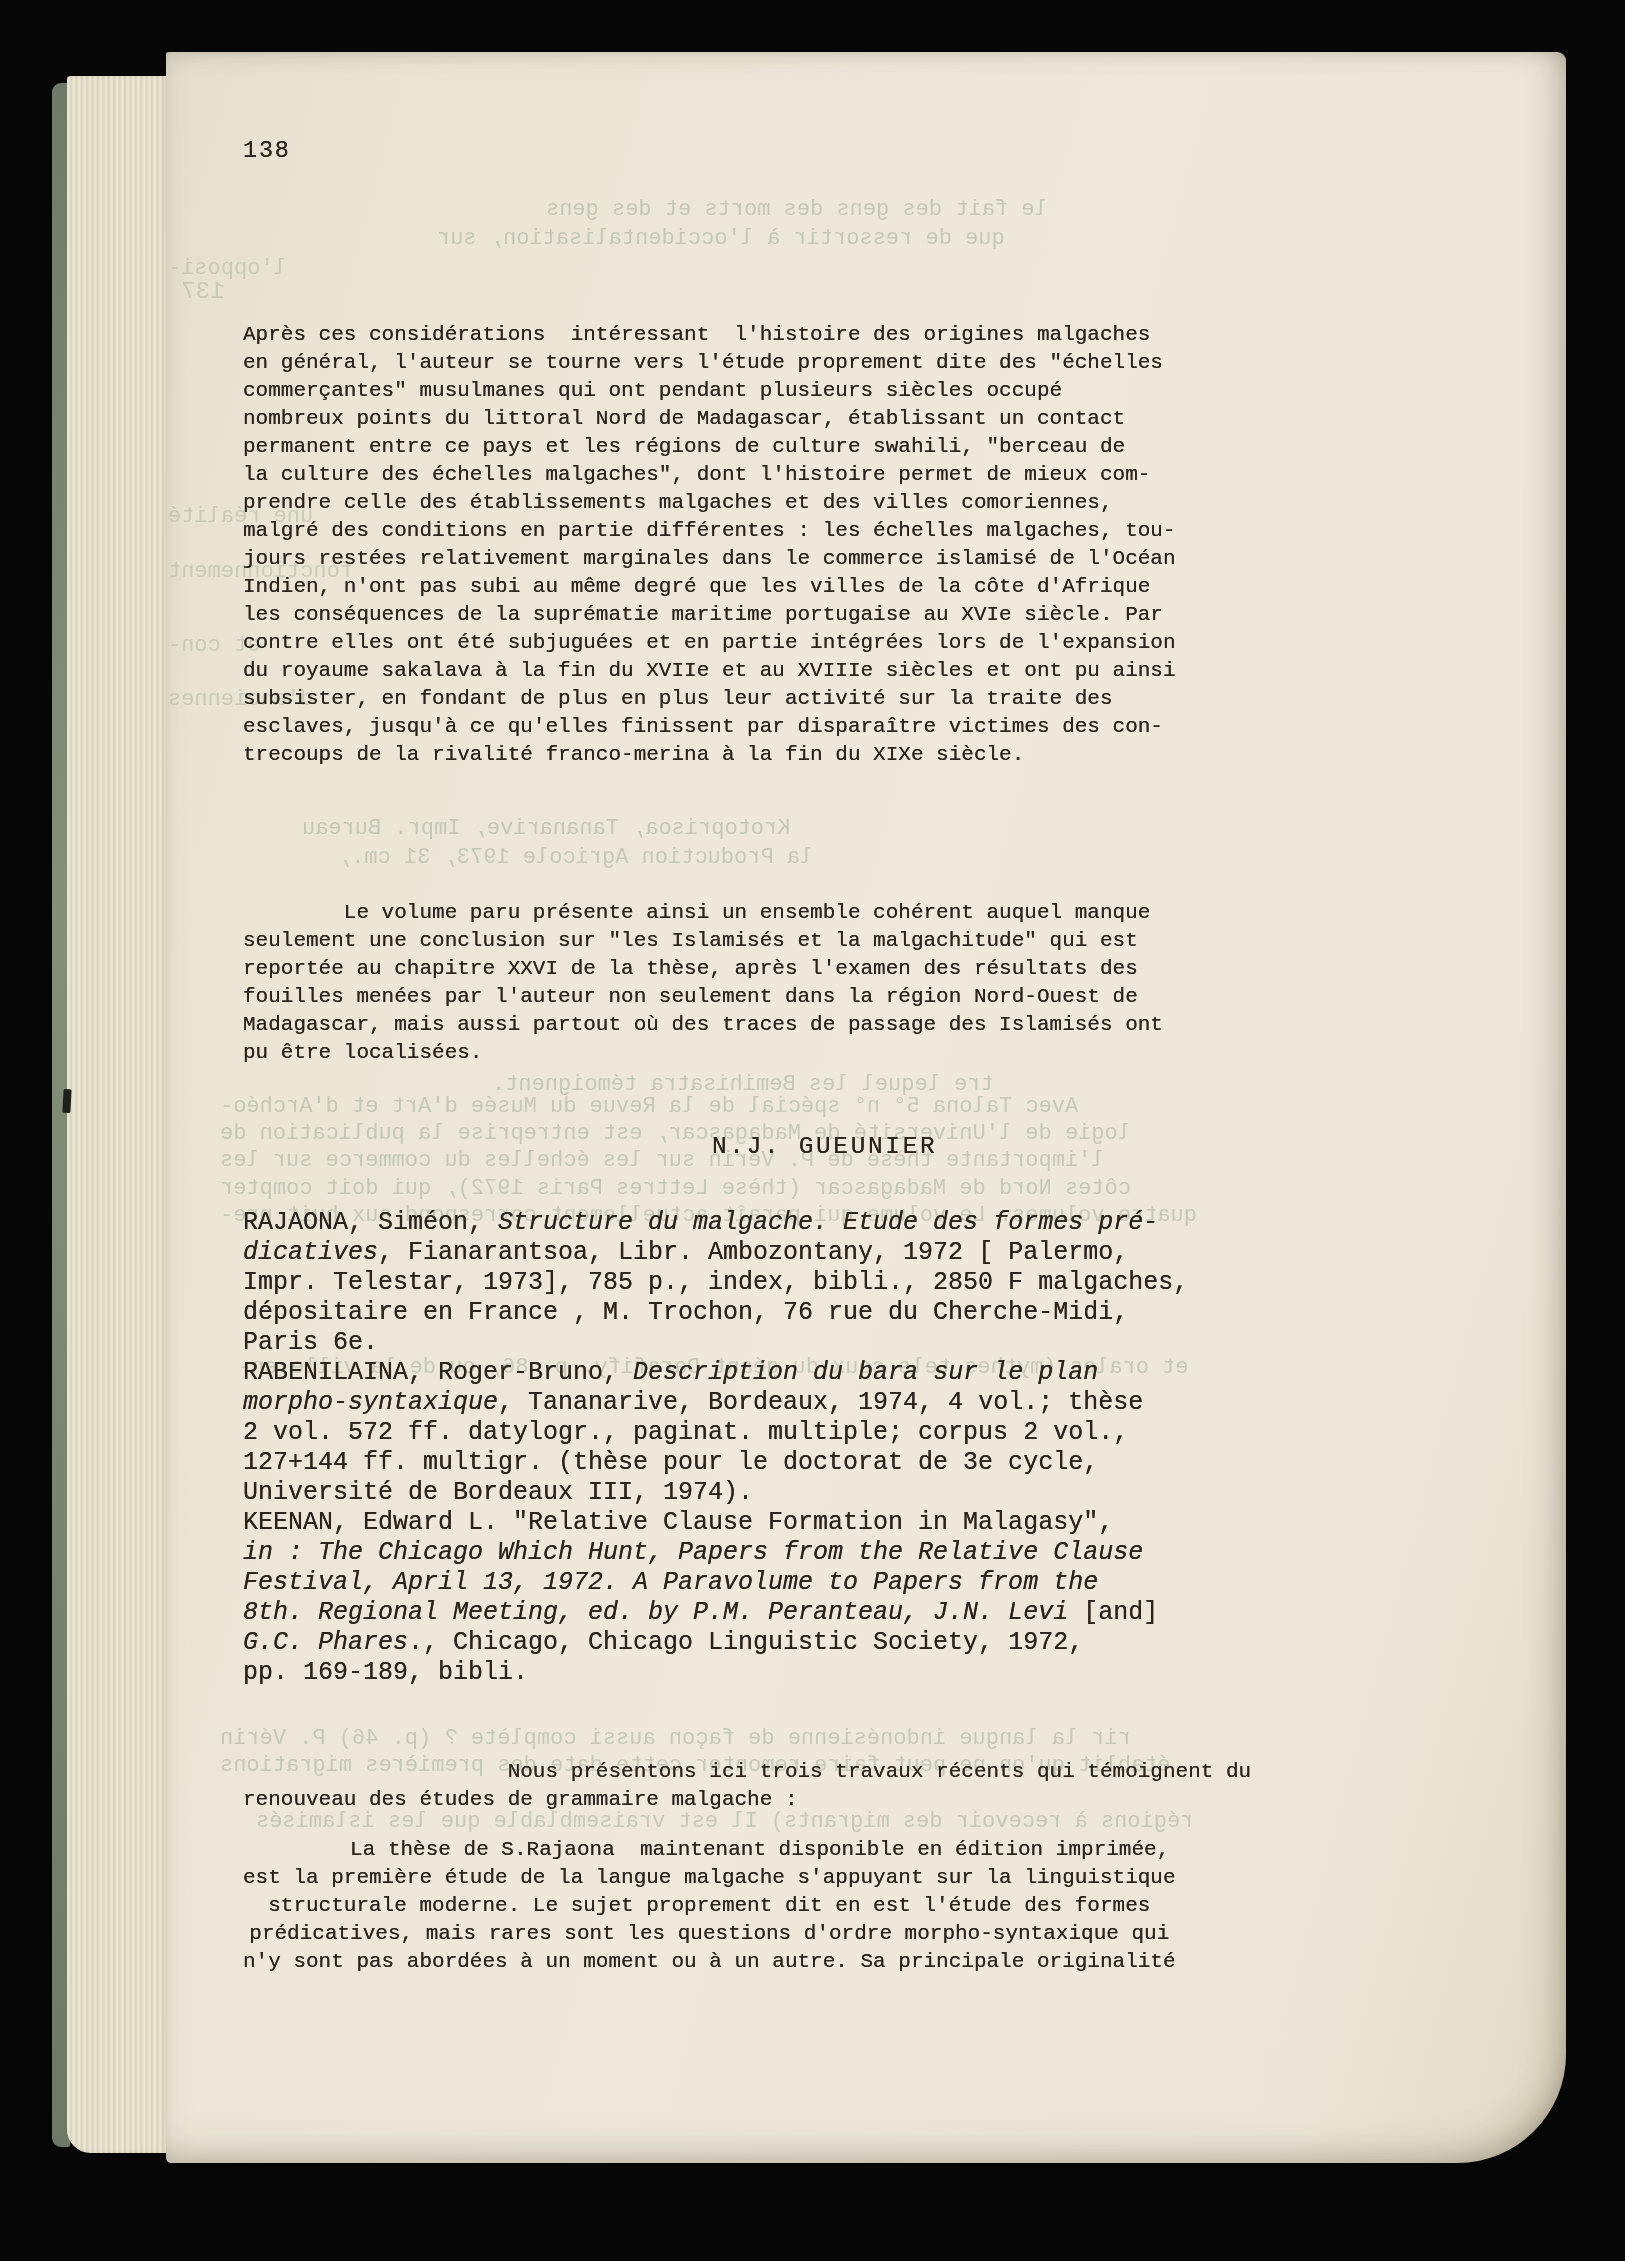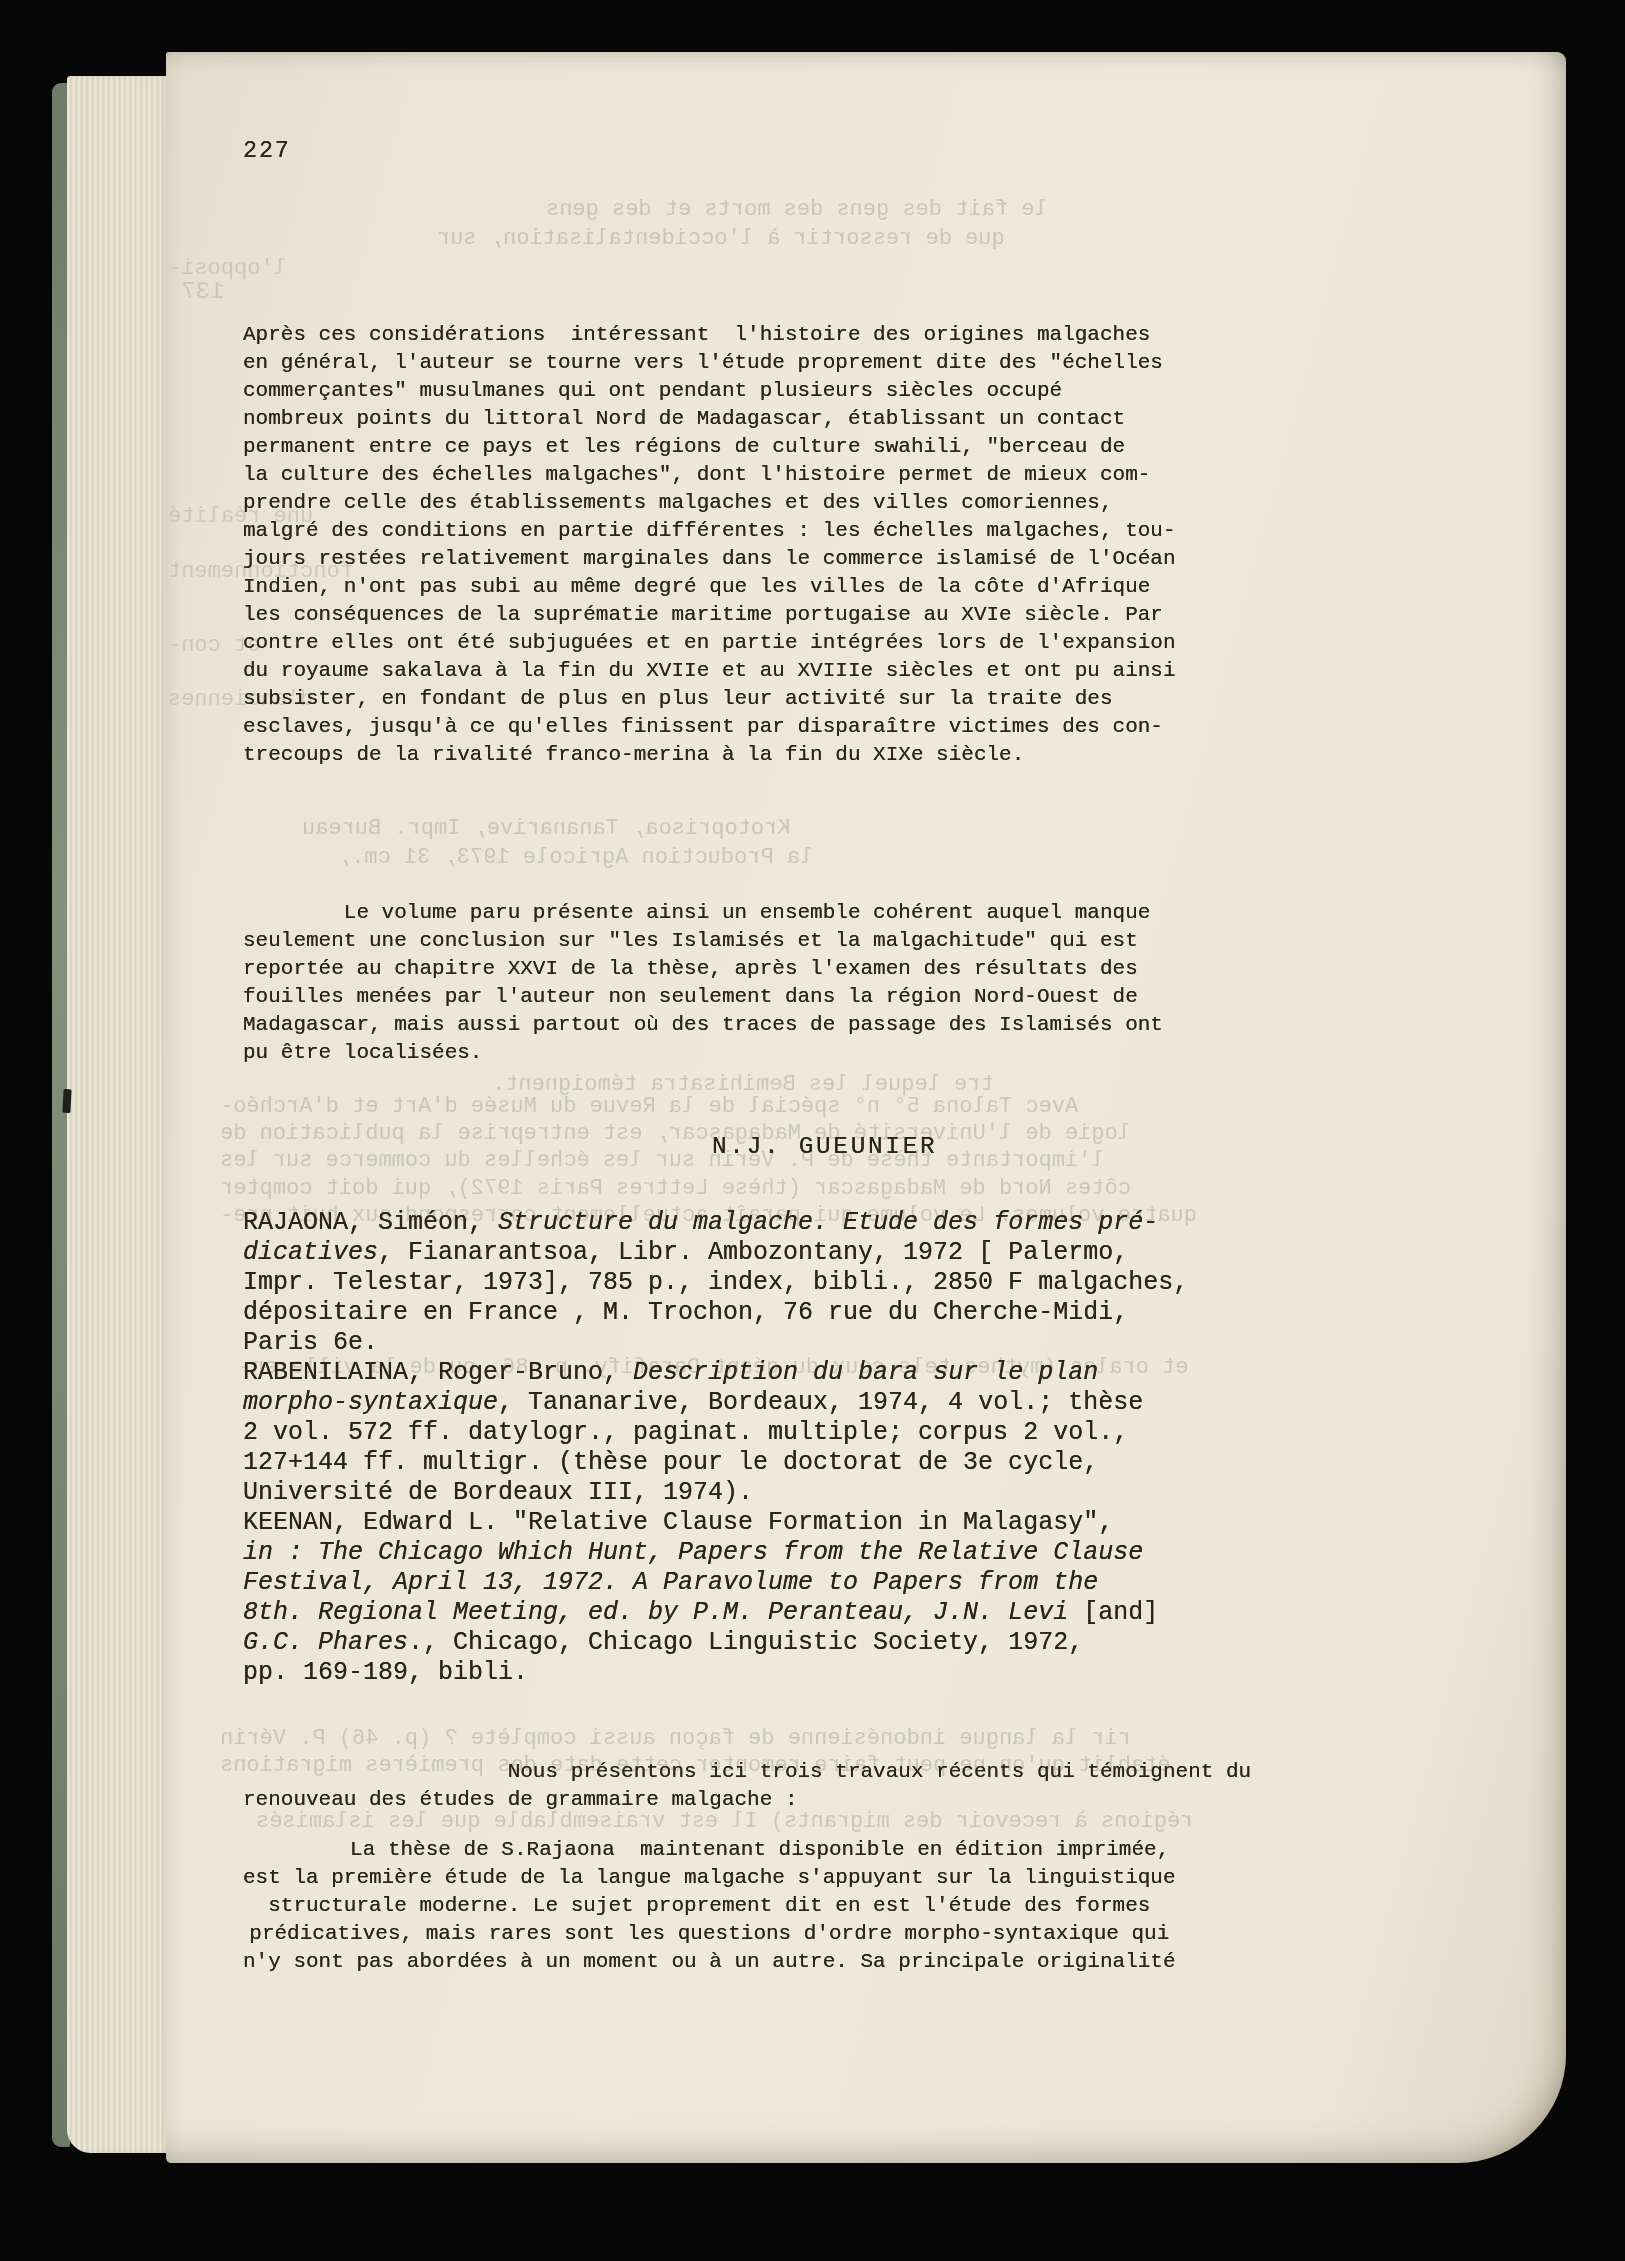--- a/index.html
+++ b/index.html
@@ -90,21 +90,21 @@
         <span class="ghost-line">logie de l'Université de Madagascar, est entreprise la publication de</span>
         <span class="ghost-line">l'importante thèse de P. Vérin sur les échelles du commerce sur les</span>
         <span class="ghost-line">côtes Nord de Madagascar (thèse Lettres Paris 1972), qui doit compter</span>
         <span class="ghost-line">quatre volumes. Le volume qui paraît actuellement correspond aux huit pre-</span>
         <span class="ghost-line">et orales (mythes tels ceux du géant Darafify, p. 86, ou de la ville en-</span>
         <span class="ghost-line">rir la langue indonésienne de façon aussi complète ? (p. 46) P. Vérin</span>
         <span class="ghost-line">établit qu'on ne peut faire remonter cette date des premières migrations</span>
         <span class="ghost-line">régions à recevoir des migrants) Il est vraisemblable que les islamisés</span>
       </div>
 
-    <div class="pno">227</div>
+    <div class="pno">138</div>
 
     <div class="txt p2">        Le volume paru présente ainsi un ensemble cohérent auquel manque
 seulement une conclusion sur "les Islamisés et la malgachitude" qui est
 reportée au chapitre XXVI de la thèse, après l'examen des résultats des
 fouilles menées par l'auteur non seulement dans la région Nord-Ouest de
 Madagascar, mais aussi partout où des traces de passage des Islamisés ont
 pu être localisées.</div>
 
     <div class="txt p1">Après ces considérations  intéressant  l'histoire des origines malgaches
 en général, l'auteur se tourne vers l'étude proprement dite des "échelles

